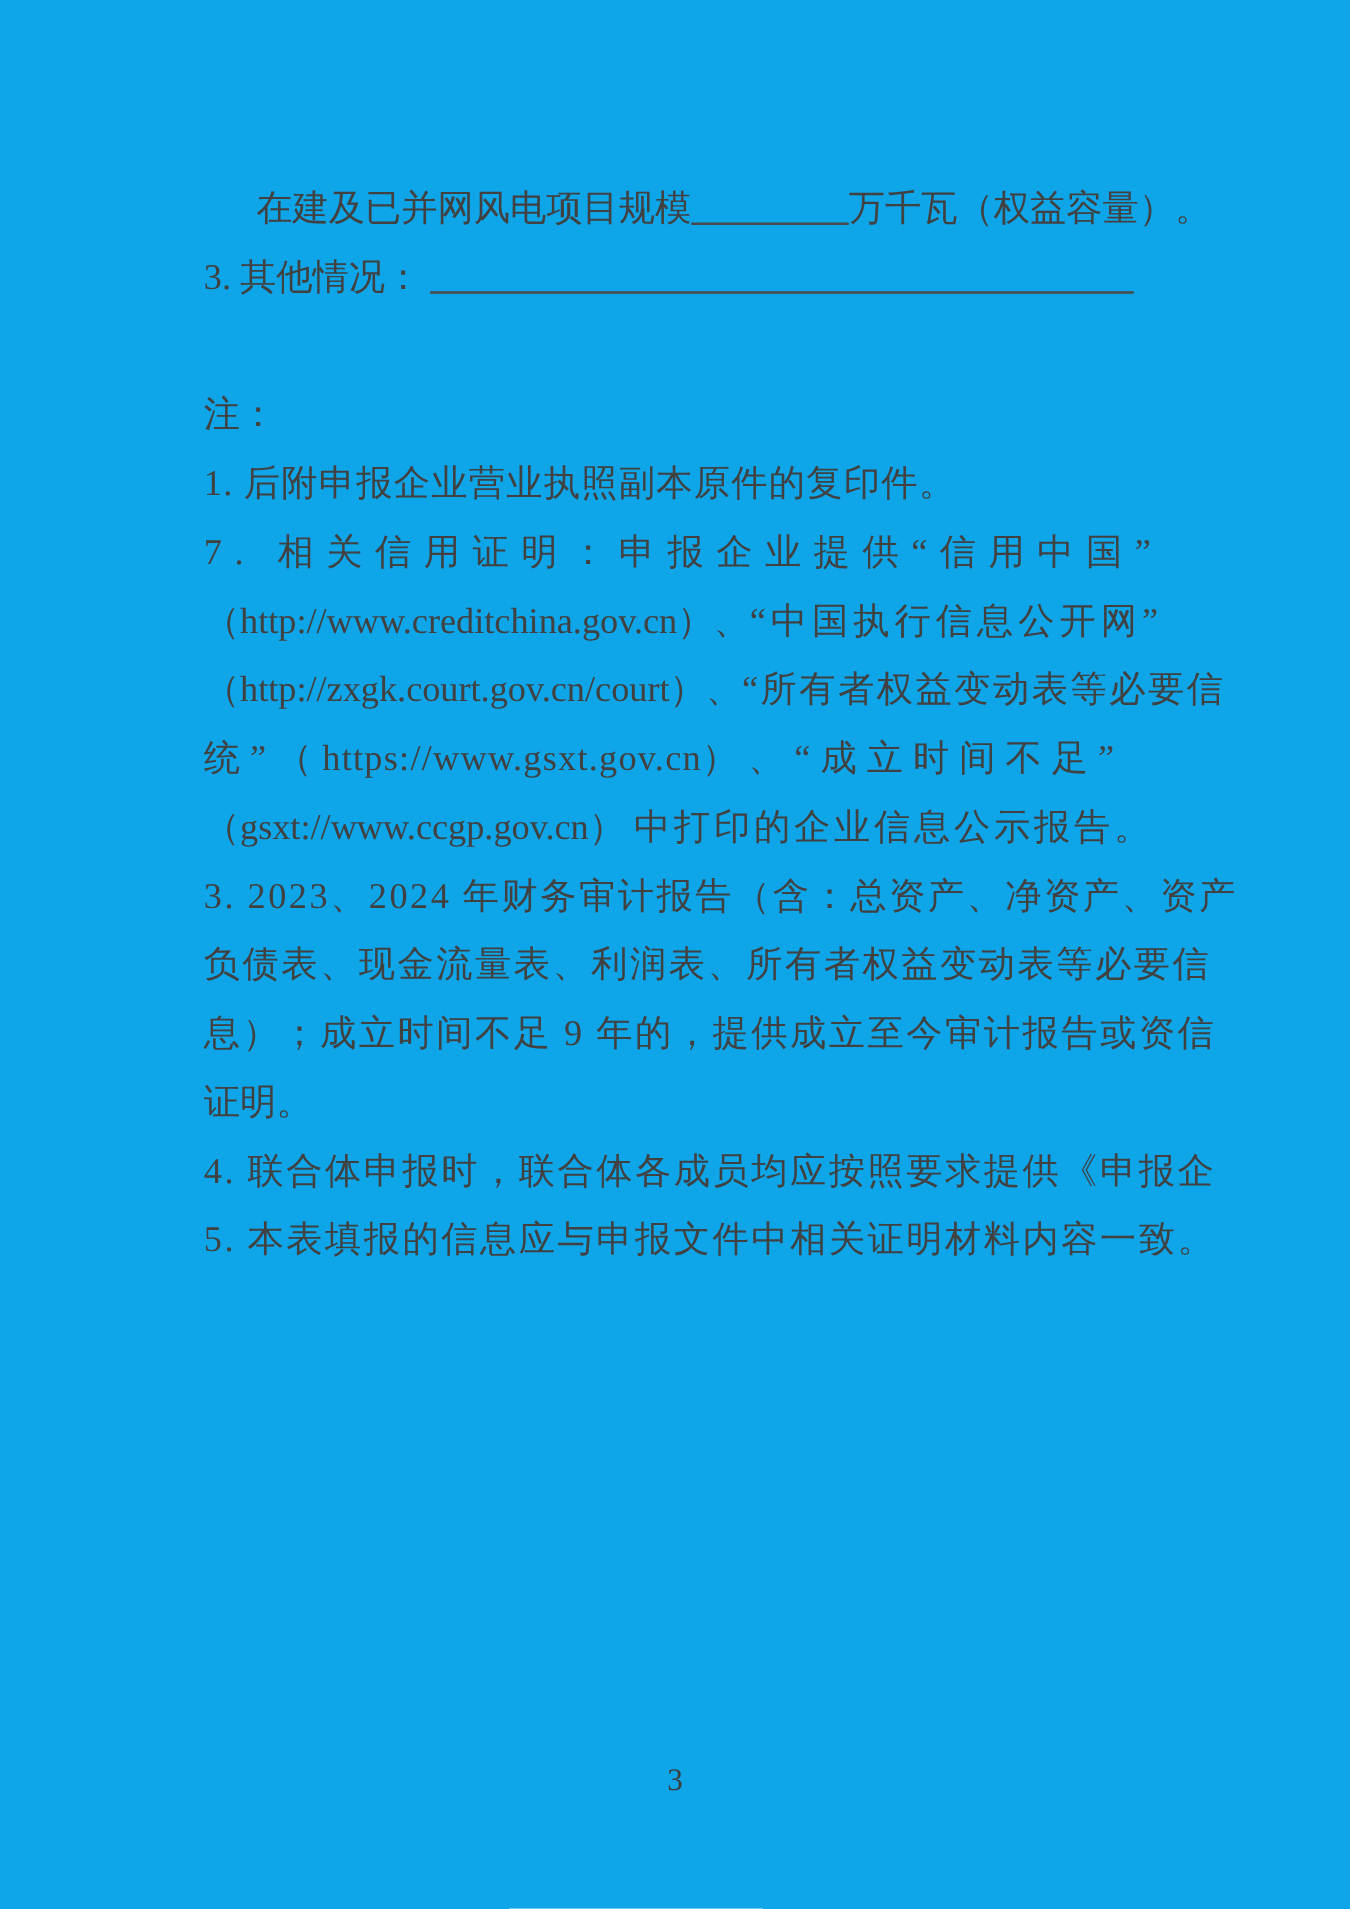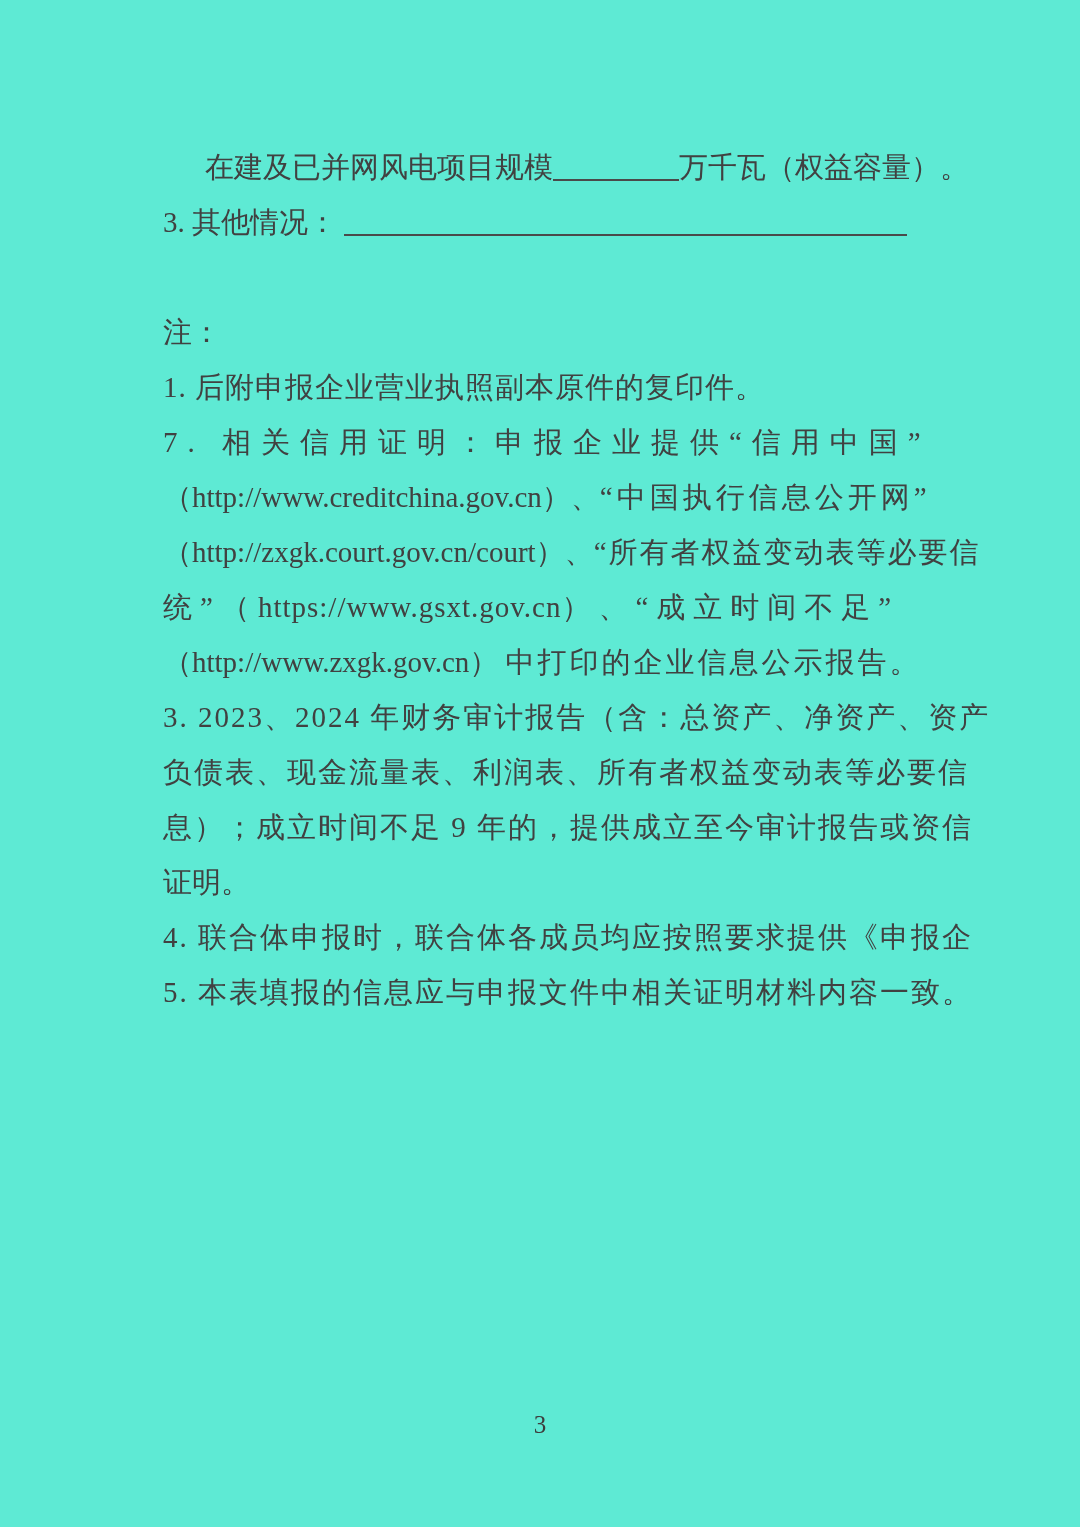--- a/index.html
+++ b/index.html
@@ -4,21 +4,21 @@
 <style>
   html, body {
     margin: 0;
     padding: 0;
     background: #ffffff;
   }
   .page {
     position: relative;
     width: 1080px;
     height: 1527px;
-    background: #5eead4;
+    background: #0ea5e9;
     font-family: "Liberation Serif", "DejaVu Serif", serif;
     color: #414141;
     overflow: hidden;
   }
   .content {
     position: absolute;
     left: 163px;
     top: 140px;
     width: 775px;
   }
@@ -84,21 +84,21 @@
 
     <div class="line">
       <span>（http://zxgk.court.gov.cn/court）、</span><span class="ls-2">“所有者权益变动表等必要信</span>
     </div>
 
     <div class="line">
       <span class="ls-8">统”（</span><span class="ls-1">https://www.gsxt.gov.cn</span><span class="ls-8">）、“成立时间不足”</span>
     </div>
 
     <div class="line">
-      <span>（http://www.zxgk.gov.cn） </span><span class="ls-3">中打印的企业信息公示报告。</span>
+      <span>（gsxt://www.ccgp.gov.cn） </span><span class="ls-3">中打印的企业信息公示报告。</span>
     </div>
 
     <div class="line ls-2">3. 2023、2024 年财务审计报告（含：总资产、净资产、资产</div>
     <div class="line ls-2">负债表、现金流量表、利润表、所有者权益变动表等必要信</div>
     <div class="line ls-2">息）；成立时间不足 9 年的，提供成立至今审计报告或资信</div>
     <div class="line">证明。</div>
 
     <div class="line ls-2">4. 联合体申报时，联合体各成员均应按照要求提供《申报企</div>
 
     <div class="line ls-2">5. 本表填报的信息应与申报文件中相关证明材料内容一致。</div>

